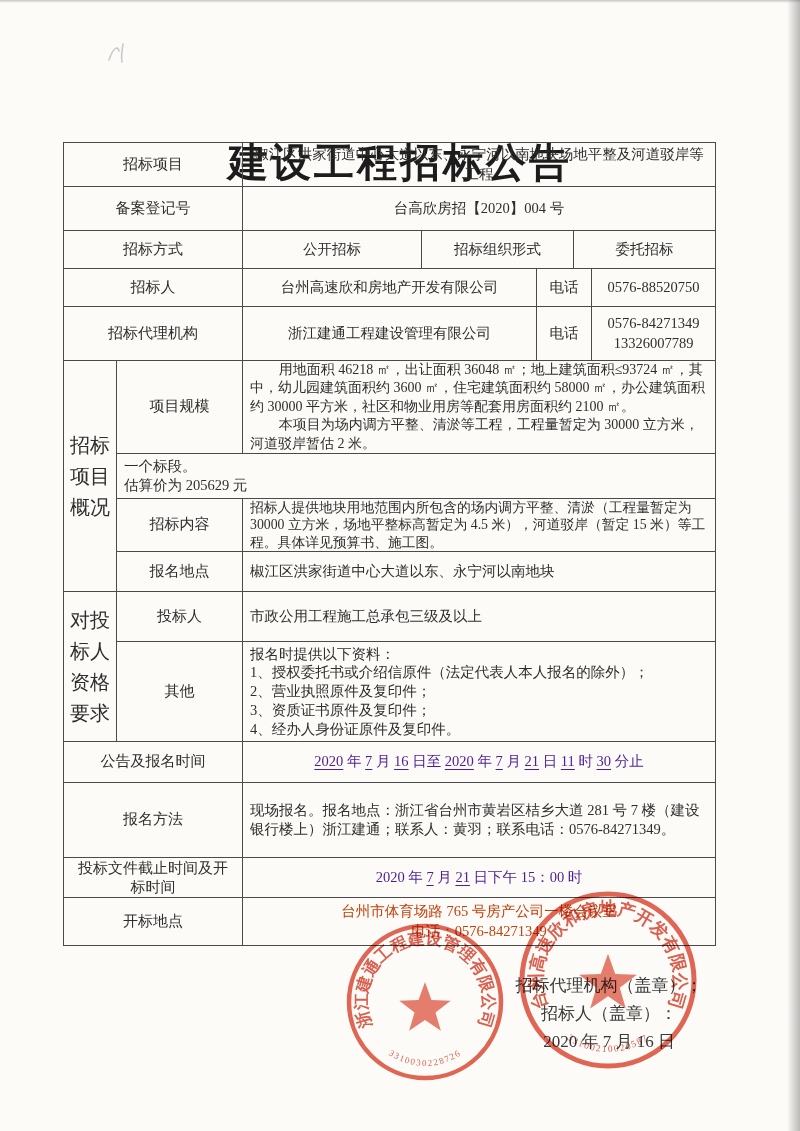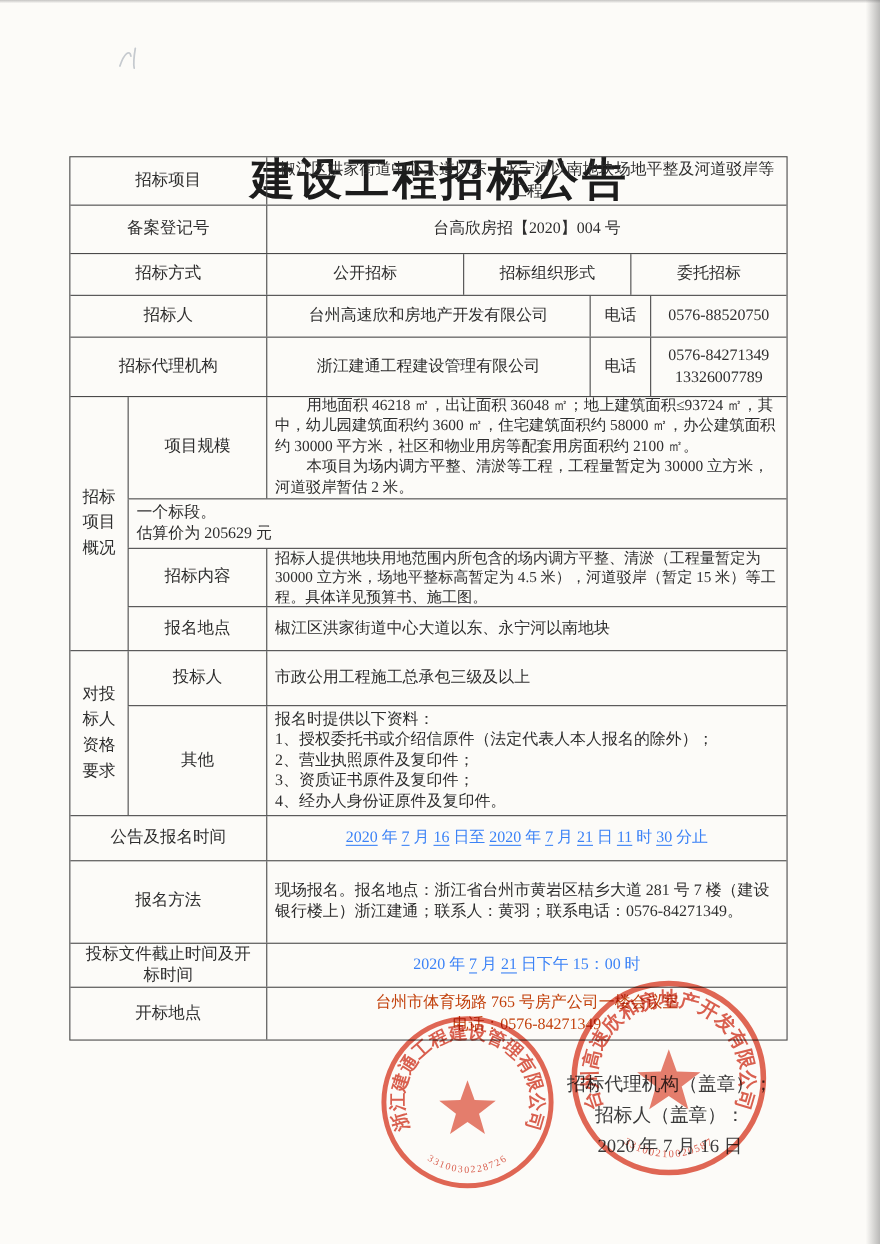--- a/index.html
+++ b/index.html
@@ -25,31 +25,31 @@
   }
   .trow{display:flex; box-sizing:border-box; border-top:1.4px solid #4a4a4a;}
   .trow:first-child{border-top:none;}
   .cell{
     box-sizing:border-box; border-left:1.4px solid #4a4a4a;
     display:flex; flex-direction:column; align-items:center; justify-content:center;
     text-align:center; padding:2px 7px; overflow:hidden;
   }
   .cell:first-child{border-left:none;}
   .c-label{width:178px; flex:none; font-size:15px;}
-  .c-sec{width:52px; flex:none; font-size:15px; line-height:1.55; padding:2px 4px;text-align:center;}
+  .c-sec{width:52px; flex:none; font-size:20px; line-height:1.55; padding:2px 4px;text-align:center;}
   .c-sub{width:126px; flex:none; font-size:15px;}
   .c-val{flex:1;}
   .left{align-items:flex-start; text-align:left;}
   .sec-body{flex:1; display:flex; flex-direction:column; box-sizing:border-box;}
   .srow{display:flex; box-sizing:border-box; border-top:1.4px solid #4a4a4a;}
   .srow:first-child{border-top:none;}
   .srow .cell:first-child{border-left:1.4px solid #4a4a4a;}
   .indent p{margin:0; text-indent:2.05em; font-size:14px; line-height:18.4px; text-align:left;}
   .vline{width:100%; text-align:left;}
-  .faded{color:#3b82f6;text-align:right;}
+  .faded{color:#4c1d95;text-align:right;}
   .u{text-decoration:underline; text-underline-offset:3px;}
   .op-val{color:#c2410c;}
   .footer{
     position:absolute; left:495px; top:972px; width:228px;
     text-align:center; font-size:17px; line-height:28px; color:#3a3a3a;
   }
   .stamp{position:absolute; mix-blend-mode:multiply; opacity:.84;}
   .stamp text{font-family:"Liberation Serif","DejaVu Serif",serif;}
 </style>
 </head>

